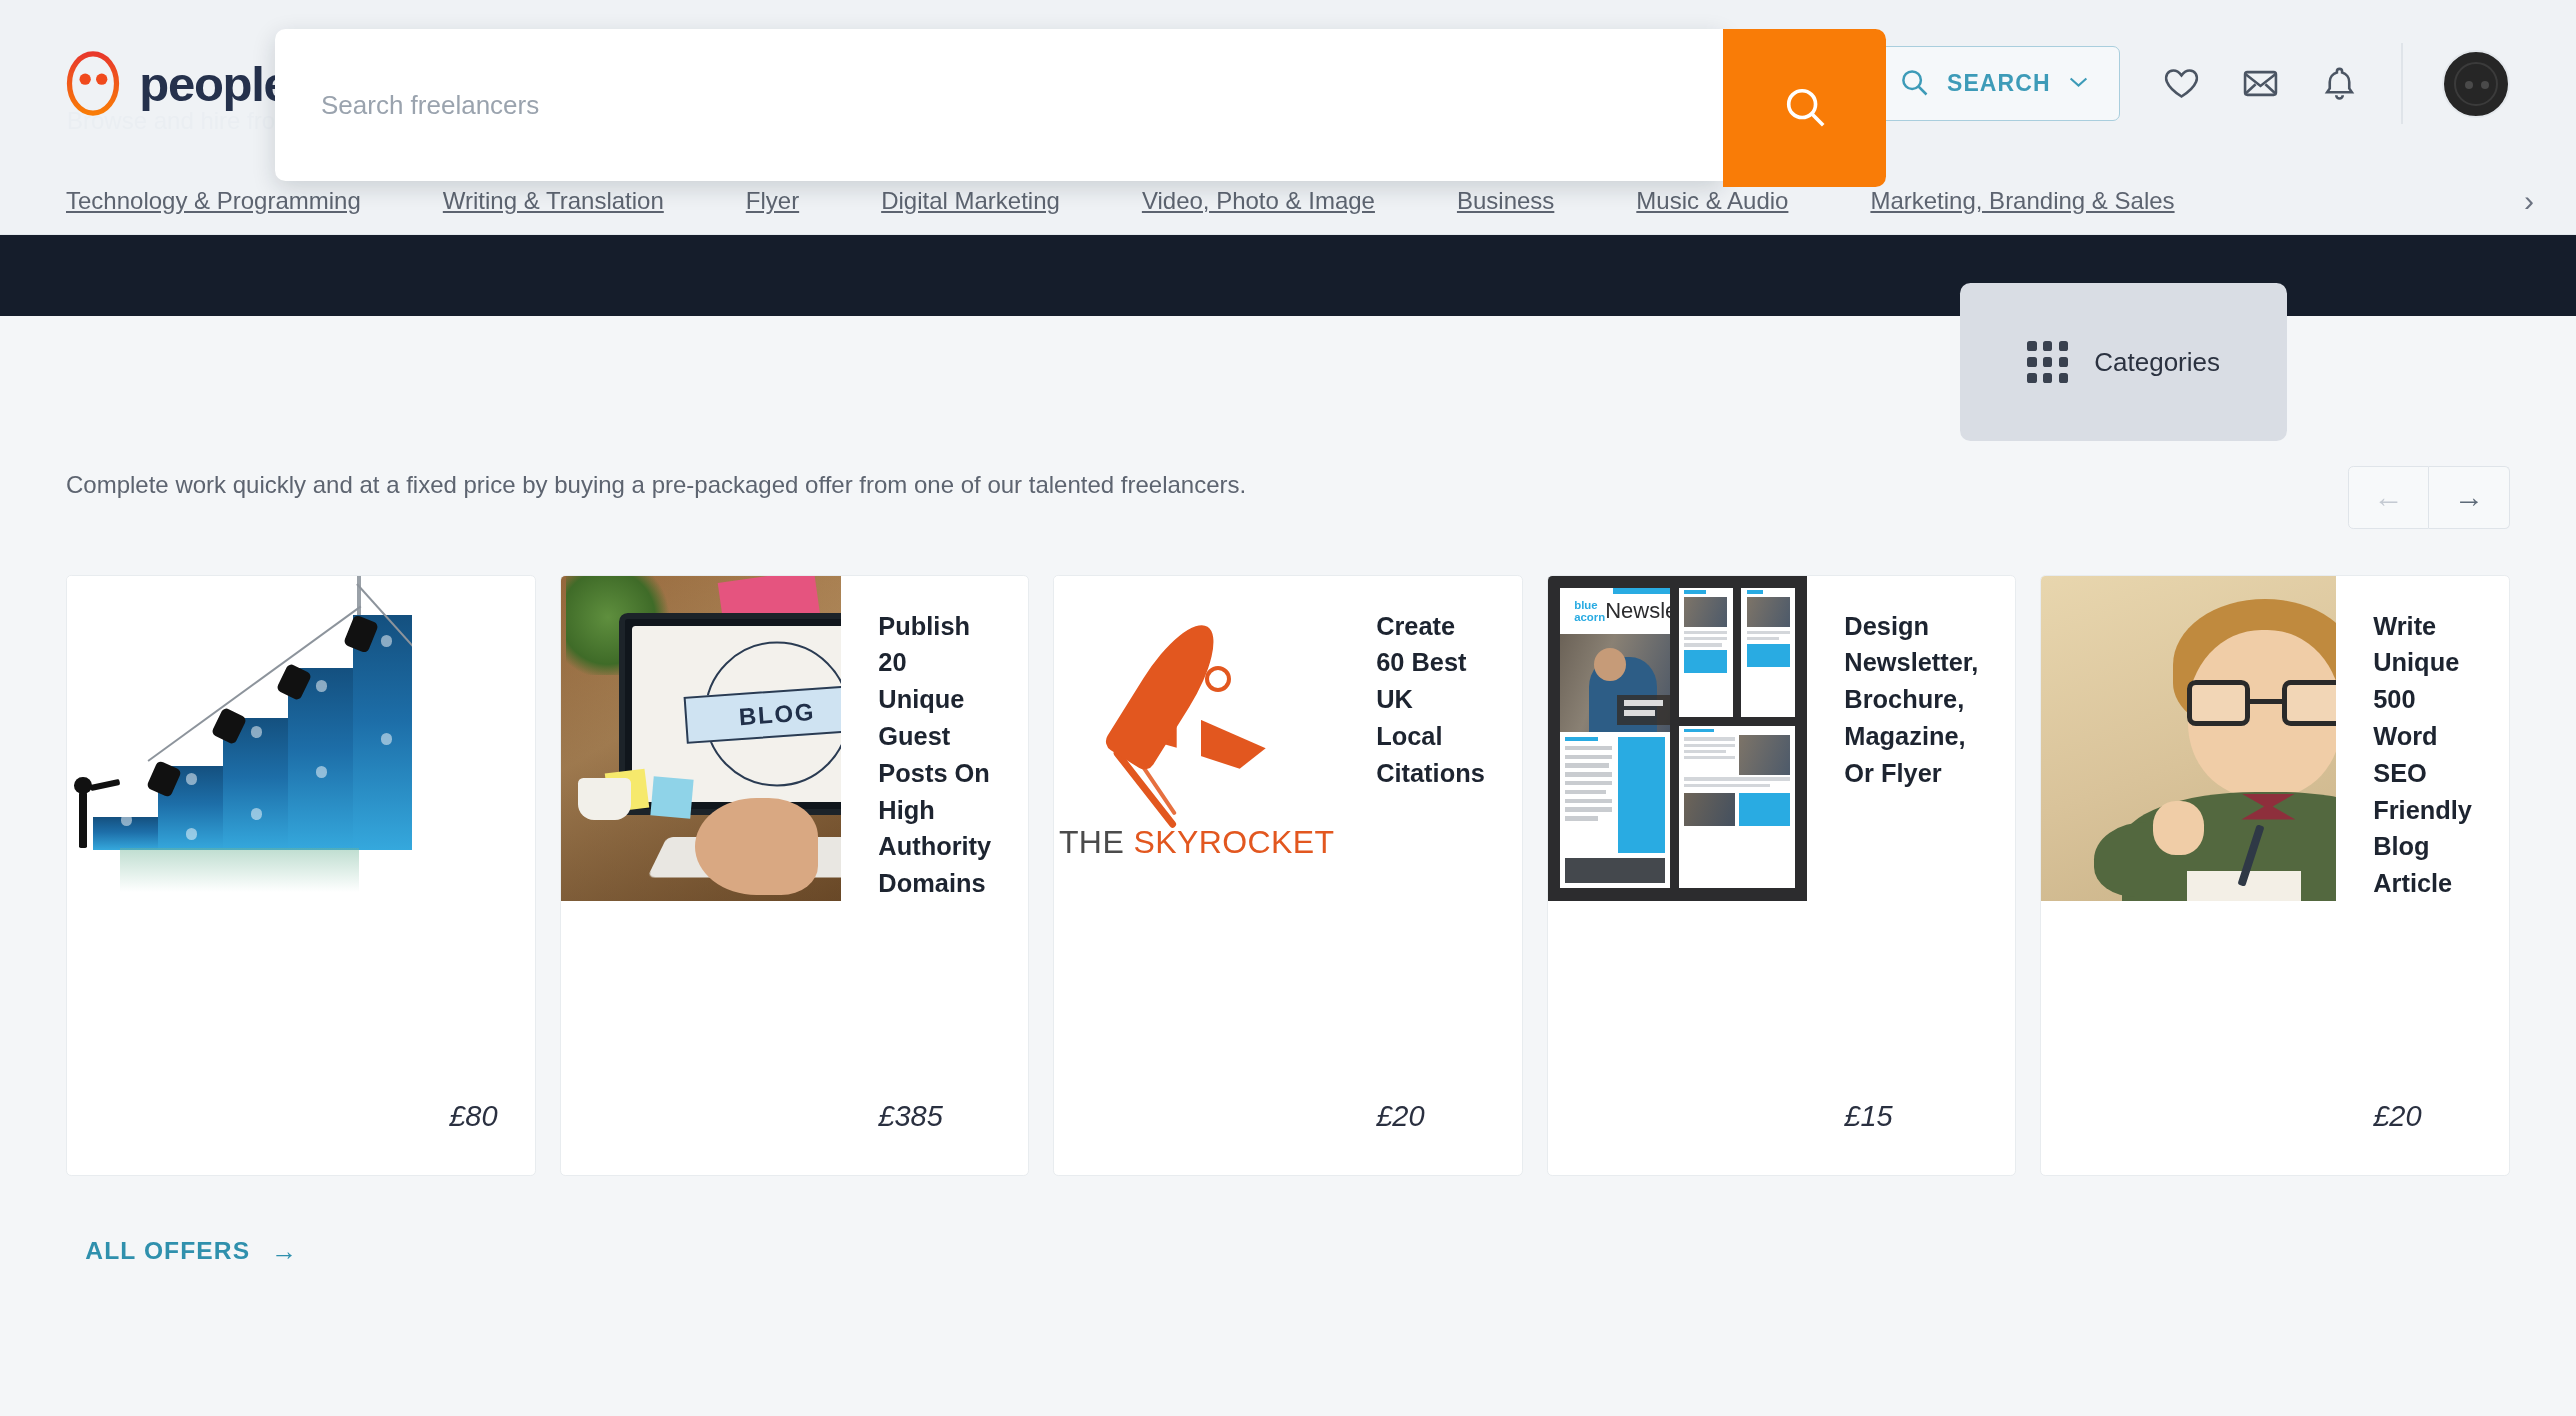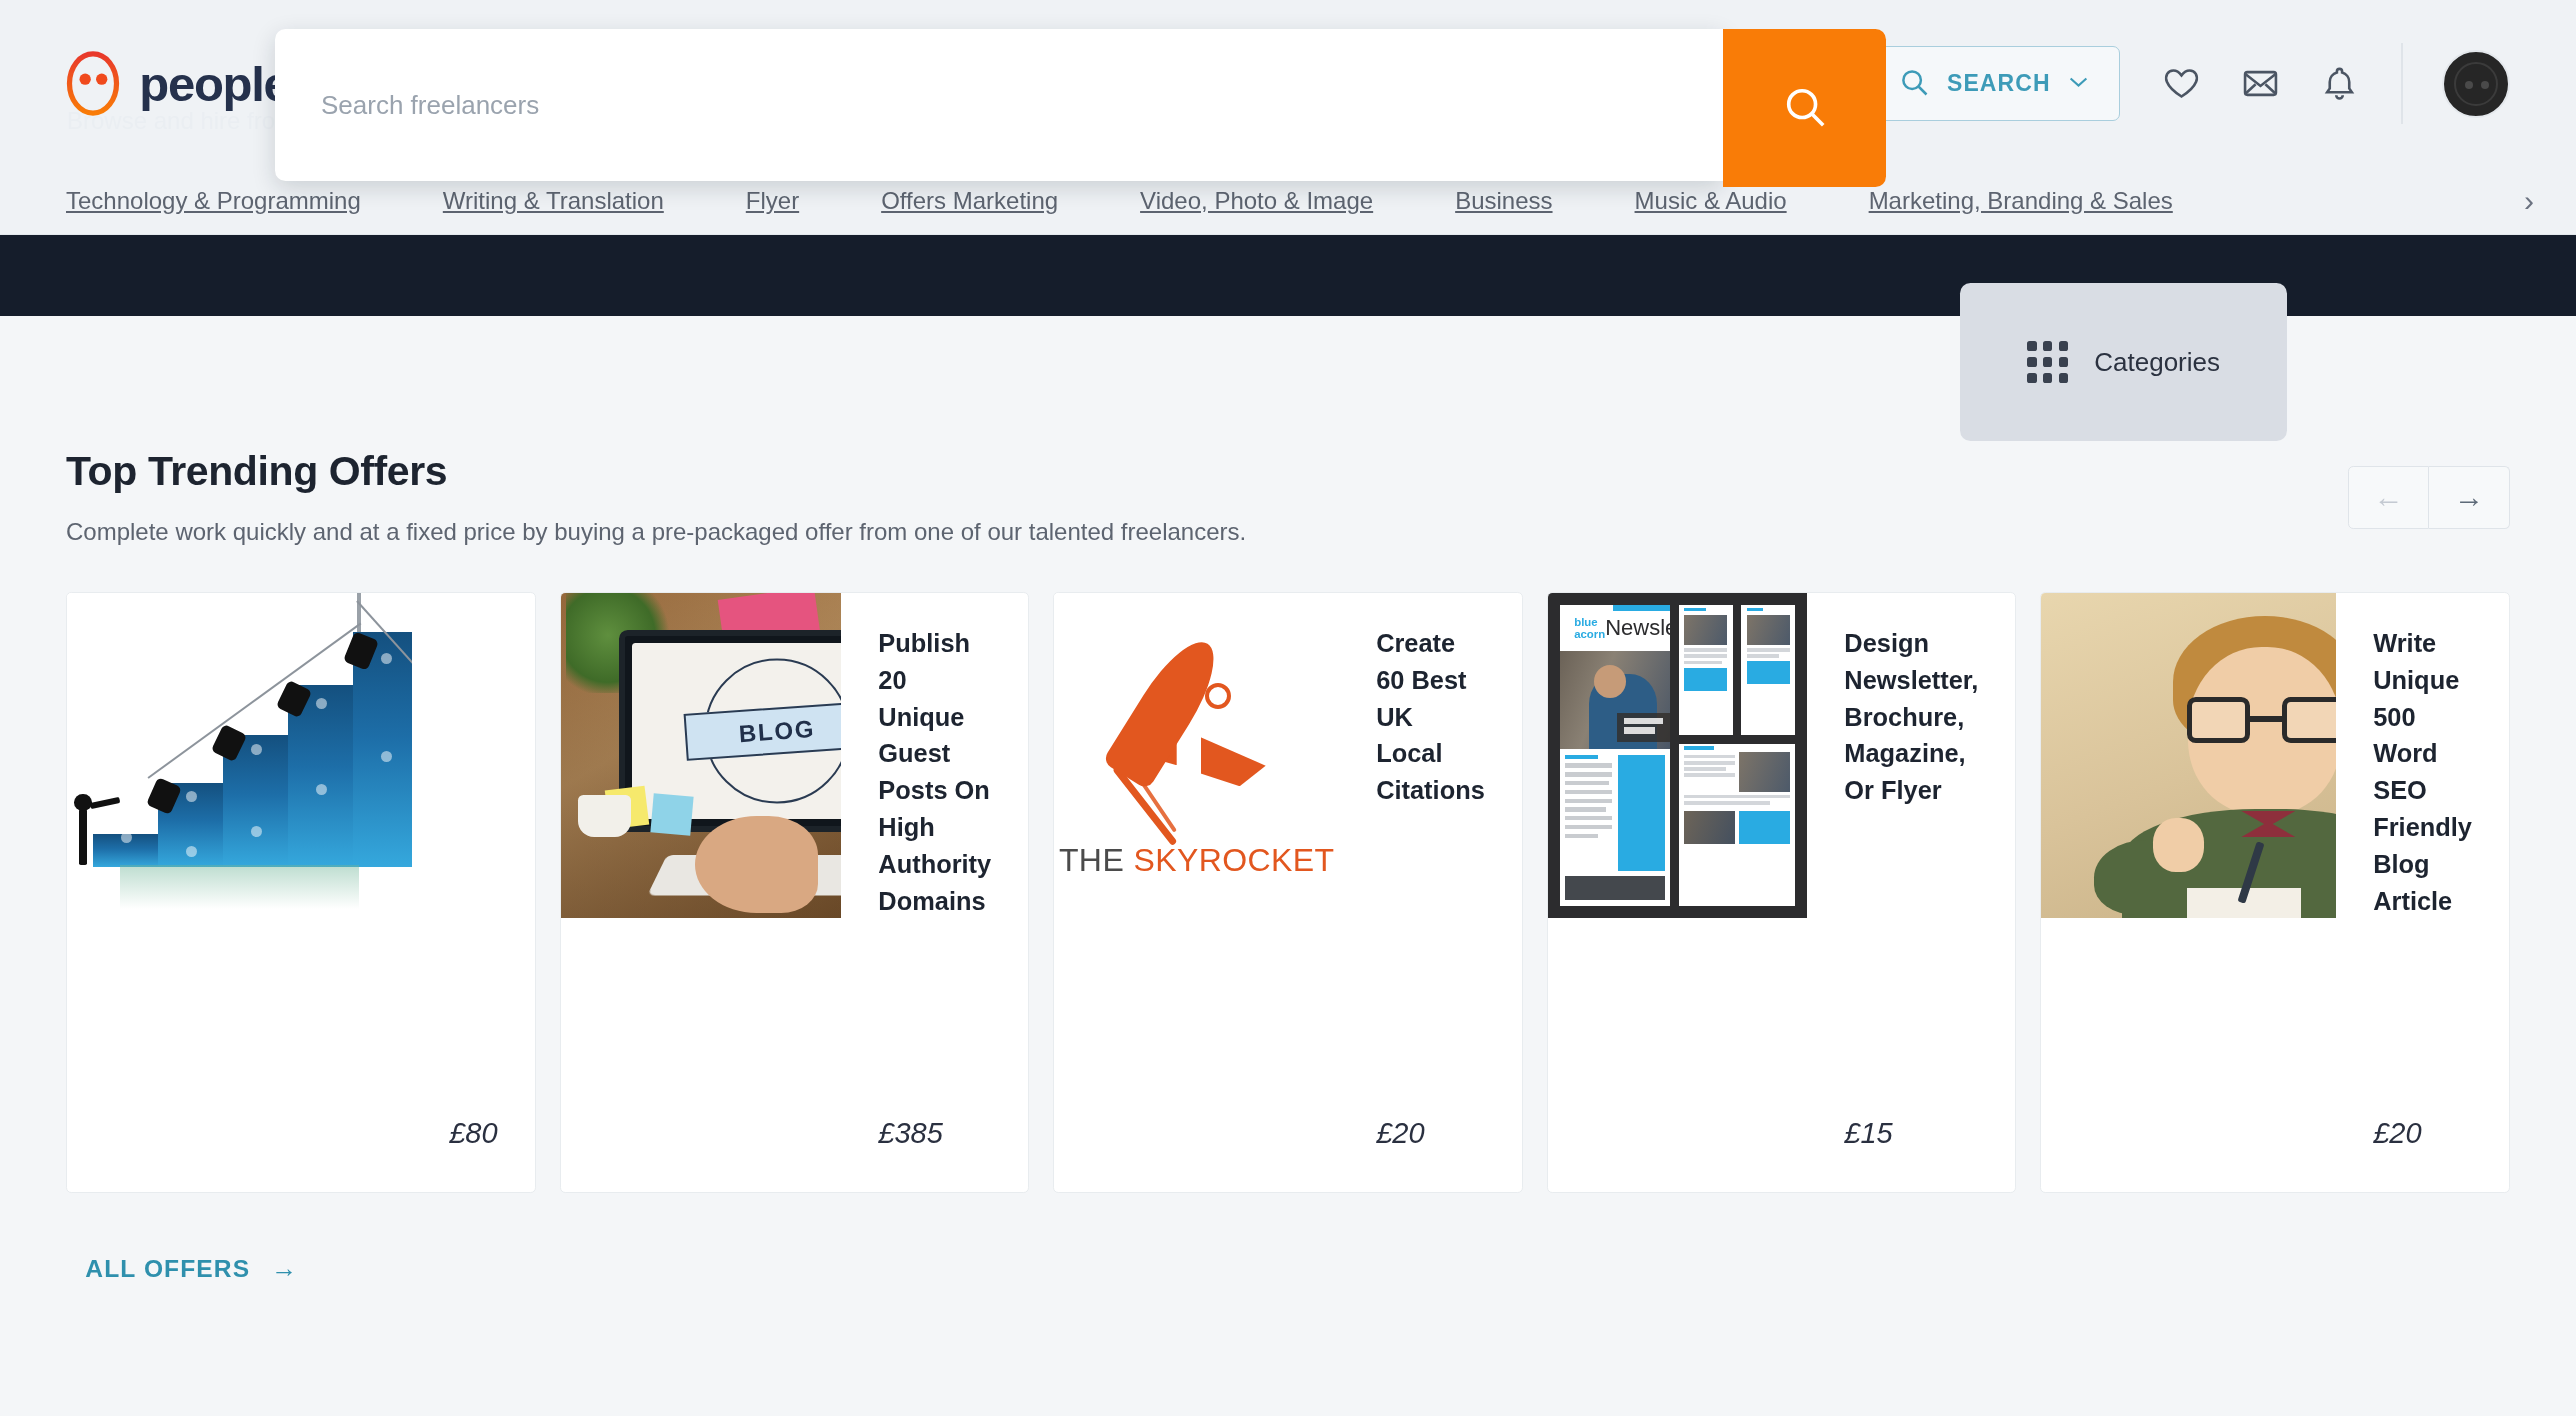--- a/index.html
+++ b/index.html
@@ -361,21 +361,21 @@
       <span class="av-eye" style="left:21px"></span>
       <span class="av-eye" style="left:37px"></span>
     </div>
   </div>
 </div>
 
 <div class="nav">
   <span class="nav-item">Technology &amp; Programming</span>
   <span class="nav-item">Writing &amp; Translation</span>
   <span class="nav-item">Flyer</span>
-  <span class="nav-item">Offers Marketing</span>
+  <span class="nav-item">Digital Marketing</span>
   <span class="nav-item">Video, Photo &amp; Image</span>
   <span class="nav-item">Business</span>
   <span class="nav-item">Music &amp; Audio</span>
   <span class="nav-item">Marketing, Branding &amp; Sales</span>
   <span class="nav-next">›</span>
 </div>
 
 <div class="band"></div>
 
 <div class="search-wrap">
@@ -404,21 +404,20 @@
       <i></i>
       <i></i>
   </span>
   <span class="lbl">Categories</span>
 </div>
 
 <div class="main">
 
   <div class="sec-head">
     <div>
-      <div class="sec-title">Top Trending Offers</div>
       <div class="sec-sub">Complete work quickly and at a fixed price by buying a pre-packaged offer from one of our talented freelancers.</div>
     </div>
     <div class="arrows">
       <div class="arrow-btn prev">←</div>
       <div class="arrow-btn next">→</div>
     </div>
   </div>
 
   <div class="cards">
 

